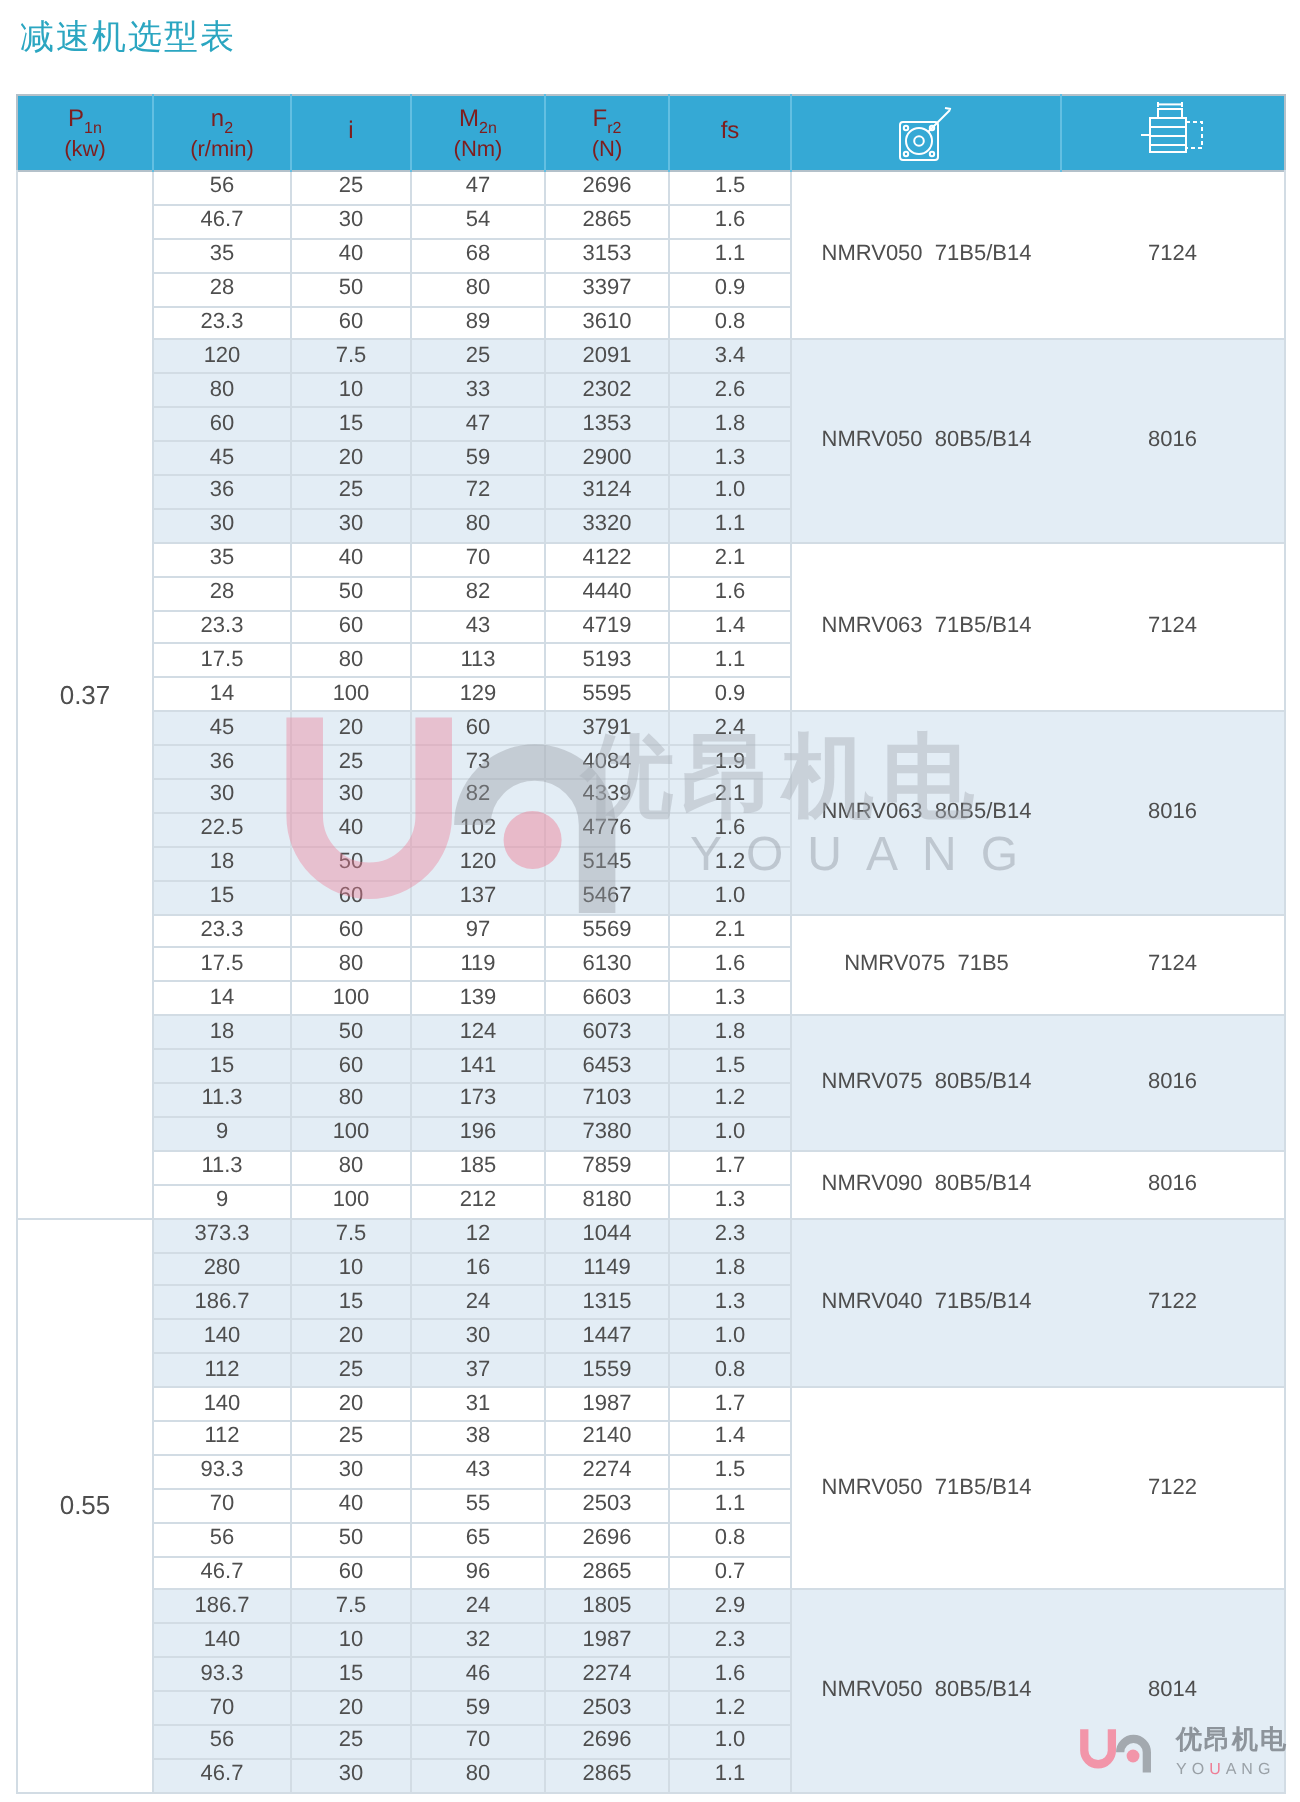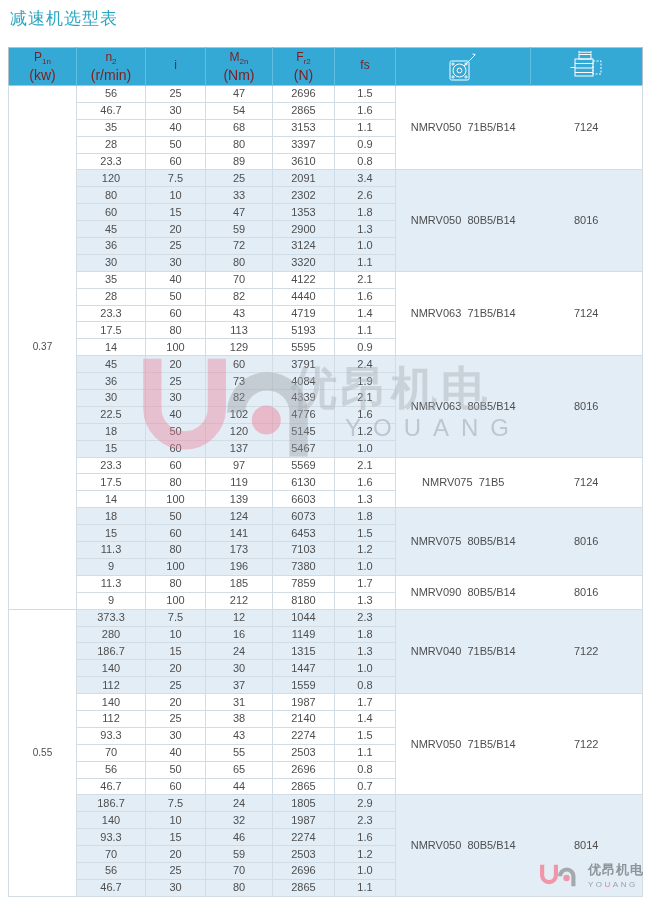--- a/index.html
+++ b/index.html
@@ -16,30 +16,30 @@
   table {
     border-collapse:collapse; table-layout:fixed; width:634px;
     border:1px solid #b4c1ca;
   }
   thead th {
     background:#35a9d5; color:#7f1d1d; font-weight:normal;
     height:38px; font-size:12px; vertical-align:middle; text-align:center;
     border-left:1px solid #63bfe2; padding:0;
   }
   thead th:first-child { border-left:none; }
-  thead th .h-unit { font-size:14px; margin-top:1px; }
+  thead th .h-unit { font-size:11px; margin-top:1px; }
   thead th sub { font-size:8px; }
   tbody td {
     border:1px solid #d2dce4; text-align:center; vertical-align:middle;
     font-size:11px; color:#4e4e4e; height:16.9px; padding:0; line-height:1;
     background:#ffffff;
   }
   tbody td.shade { background:#e3edf5; }
   tbody tr.section-start td { border-top:1px solid #b4c1ca; }
-  td.power-cell { font-size:10px; }
+  td.power-cell { font-size:13px; }
   td.model-cell { white-space:pre; border-right:none; }
   td.code-cell  { border-left:none;text-align:center; }
   .icon-th svg { display:block; margin:0 auto; }
 
   
   .watermark {
     position:absolute; left:133px; top:348px; width:380px; height:115px;
     pointer-events:none; z-index:5;
   }
   .wm-logo { position:absolute; left:0; top:4px; }
@@ -439,21 +439,21 @@
         <tr>
           <td>56</td>
           <td>50</td>
           <td>65</td>
           <td>2696</td>
           <td>0.8</td>
         </tr>
         <tr>
           <td>46.7</td>
           <td>60</td>
-          <td>44</td>
+          <td>96</td>
           <td>2865</td>
           <td>0.7</td>
         </tr>
         <tr>
           <td class="shade">186.7</td>
           <td class="shade">7.5</td>
           <td class="shade">24</td>
           <td class="shade">1805</td>
           <td class="shade">2.9</td>
           <td rowspan="6" class="model-cell shade">NMRV050  80B5/B14</td>

